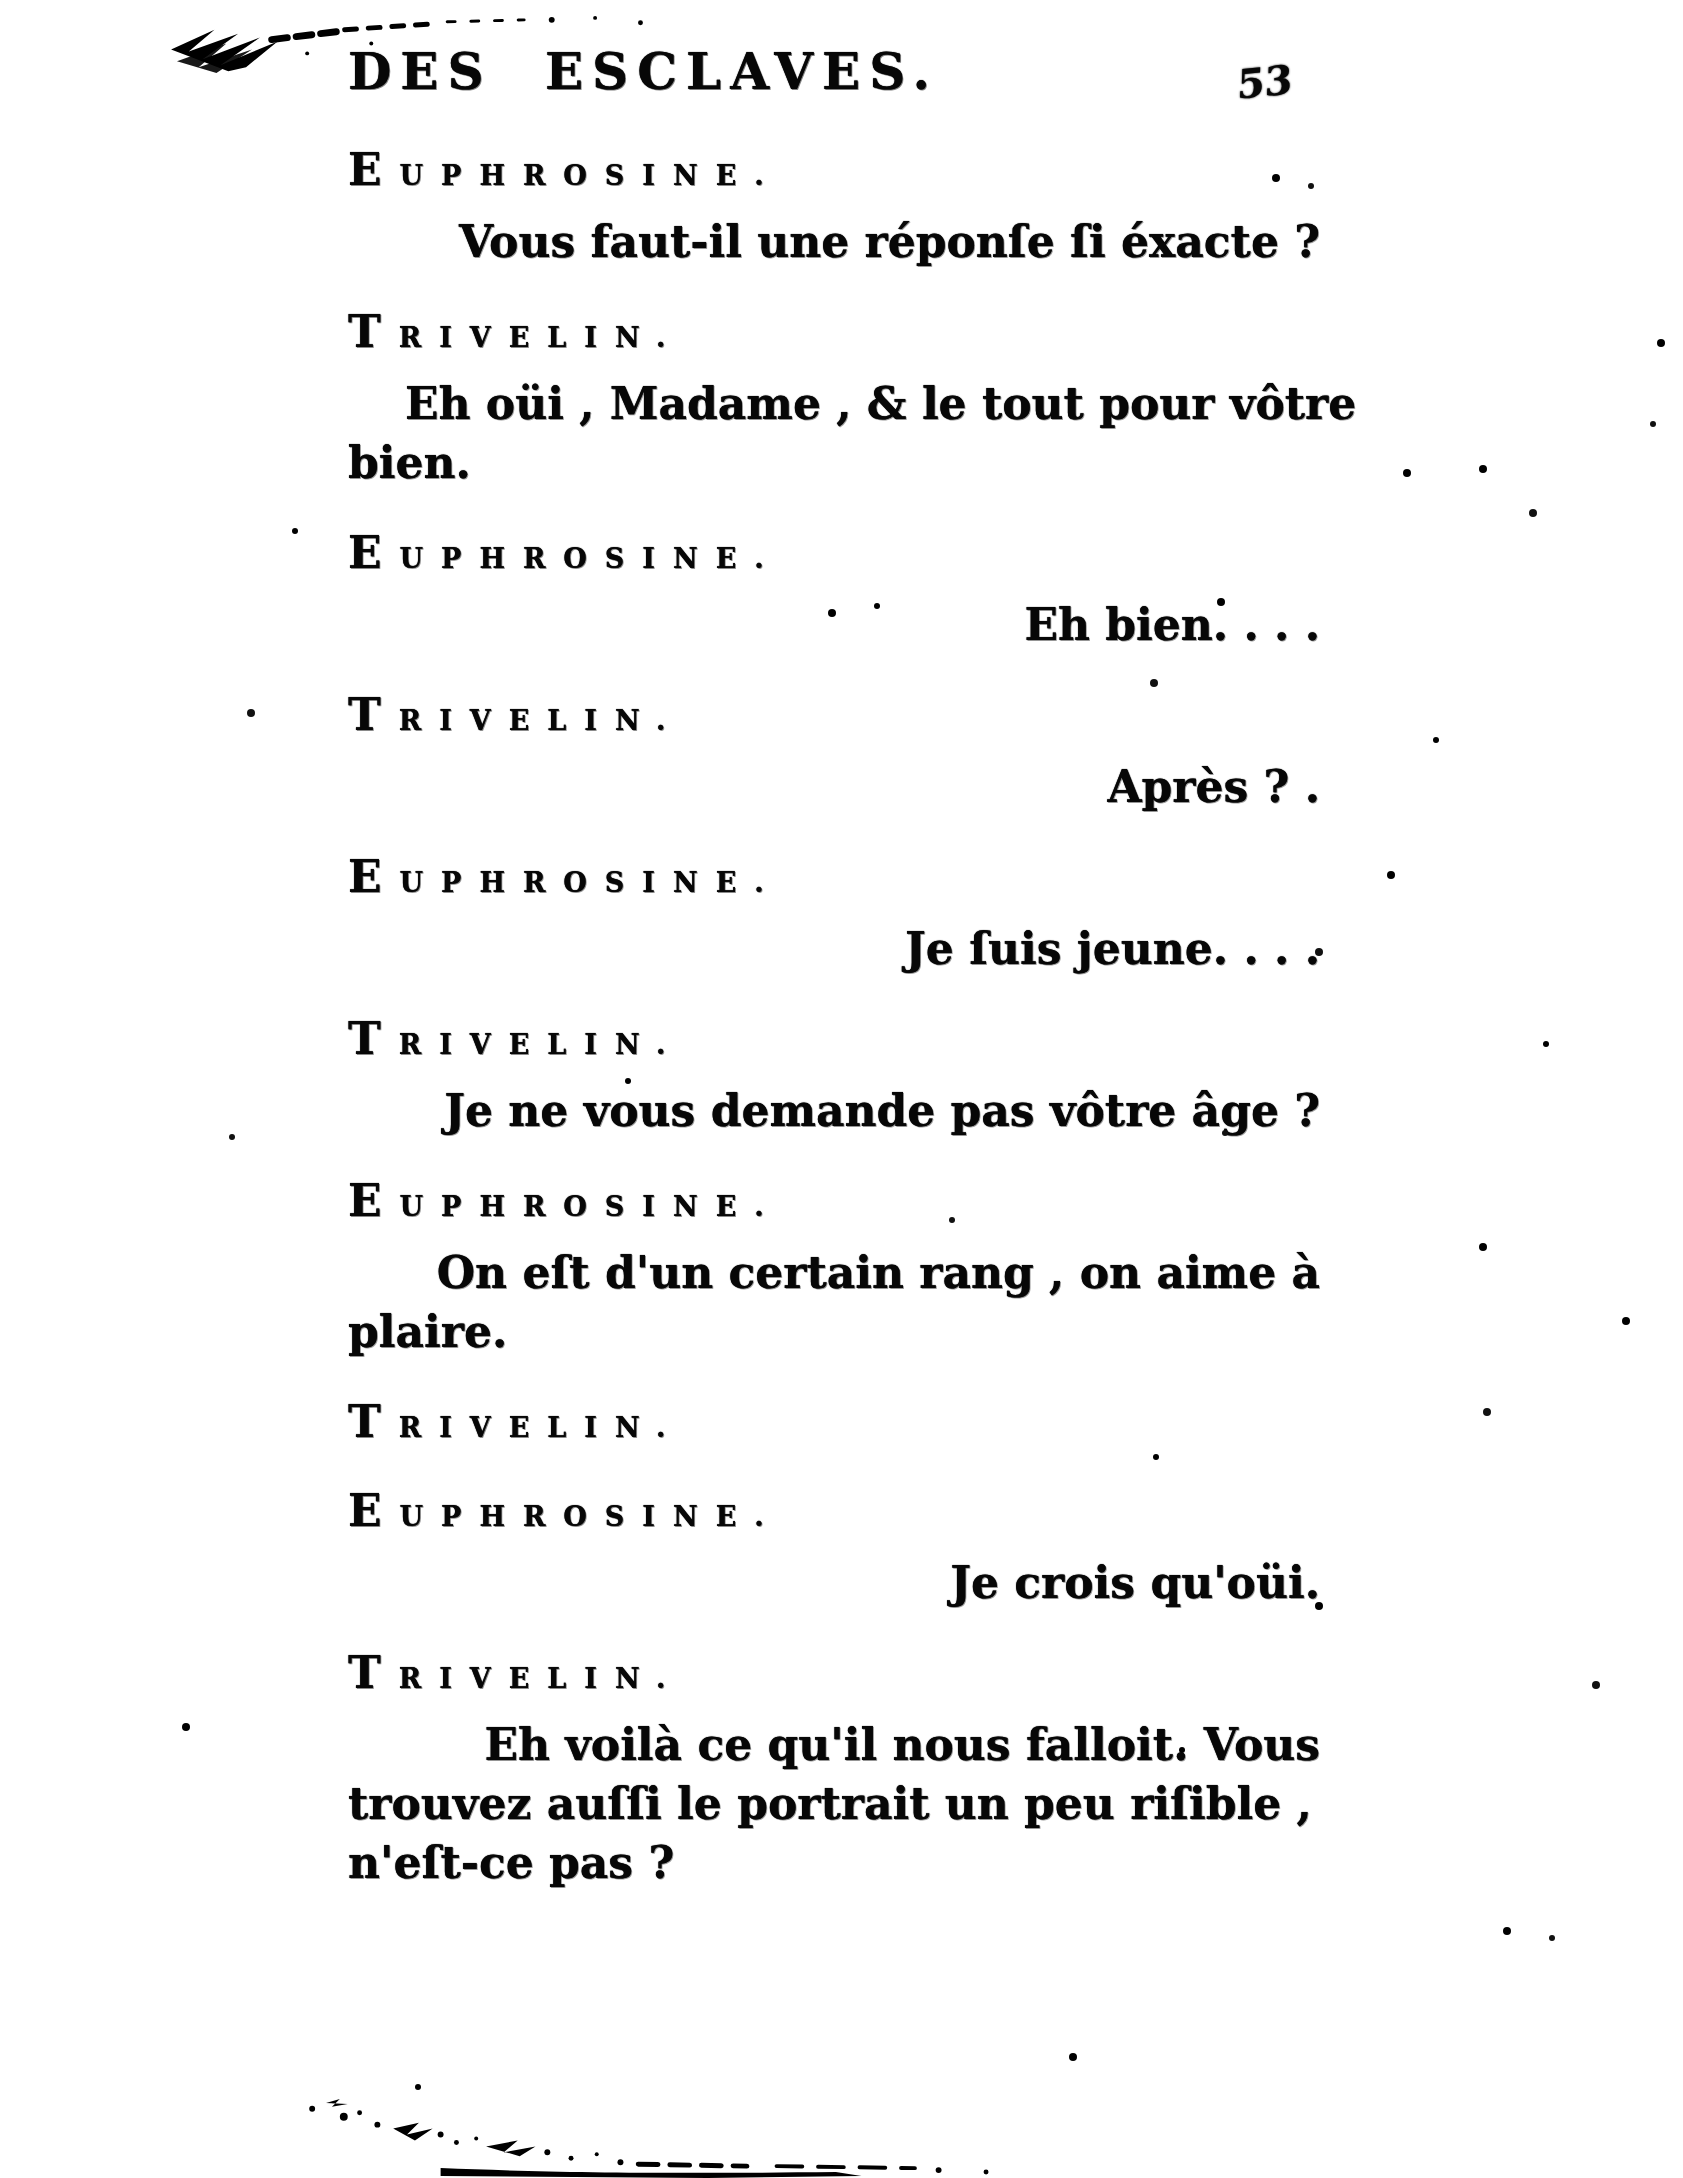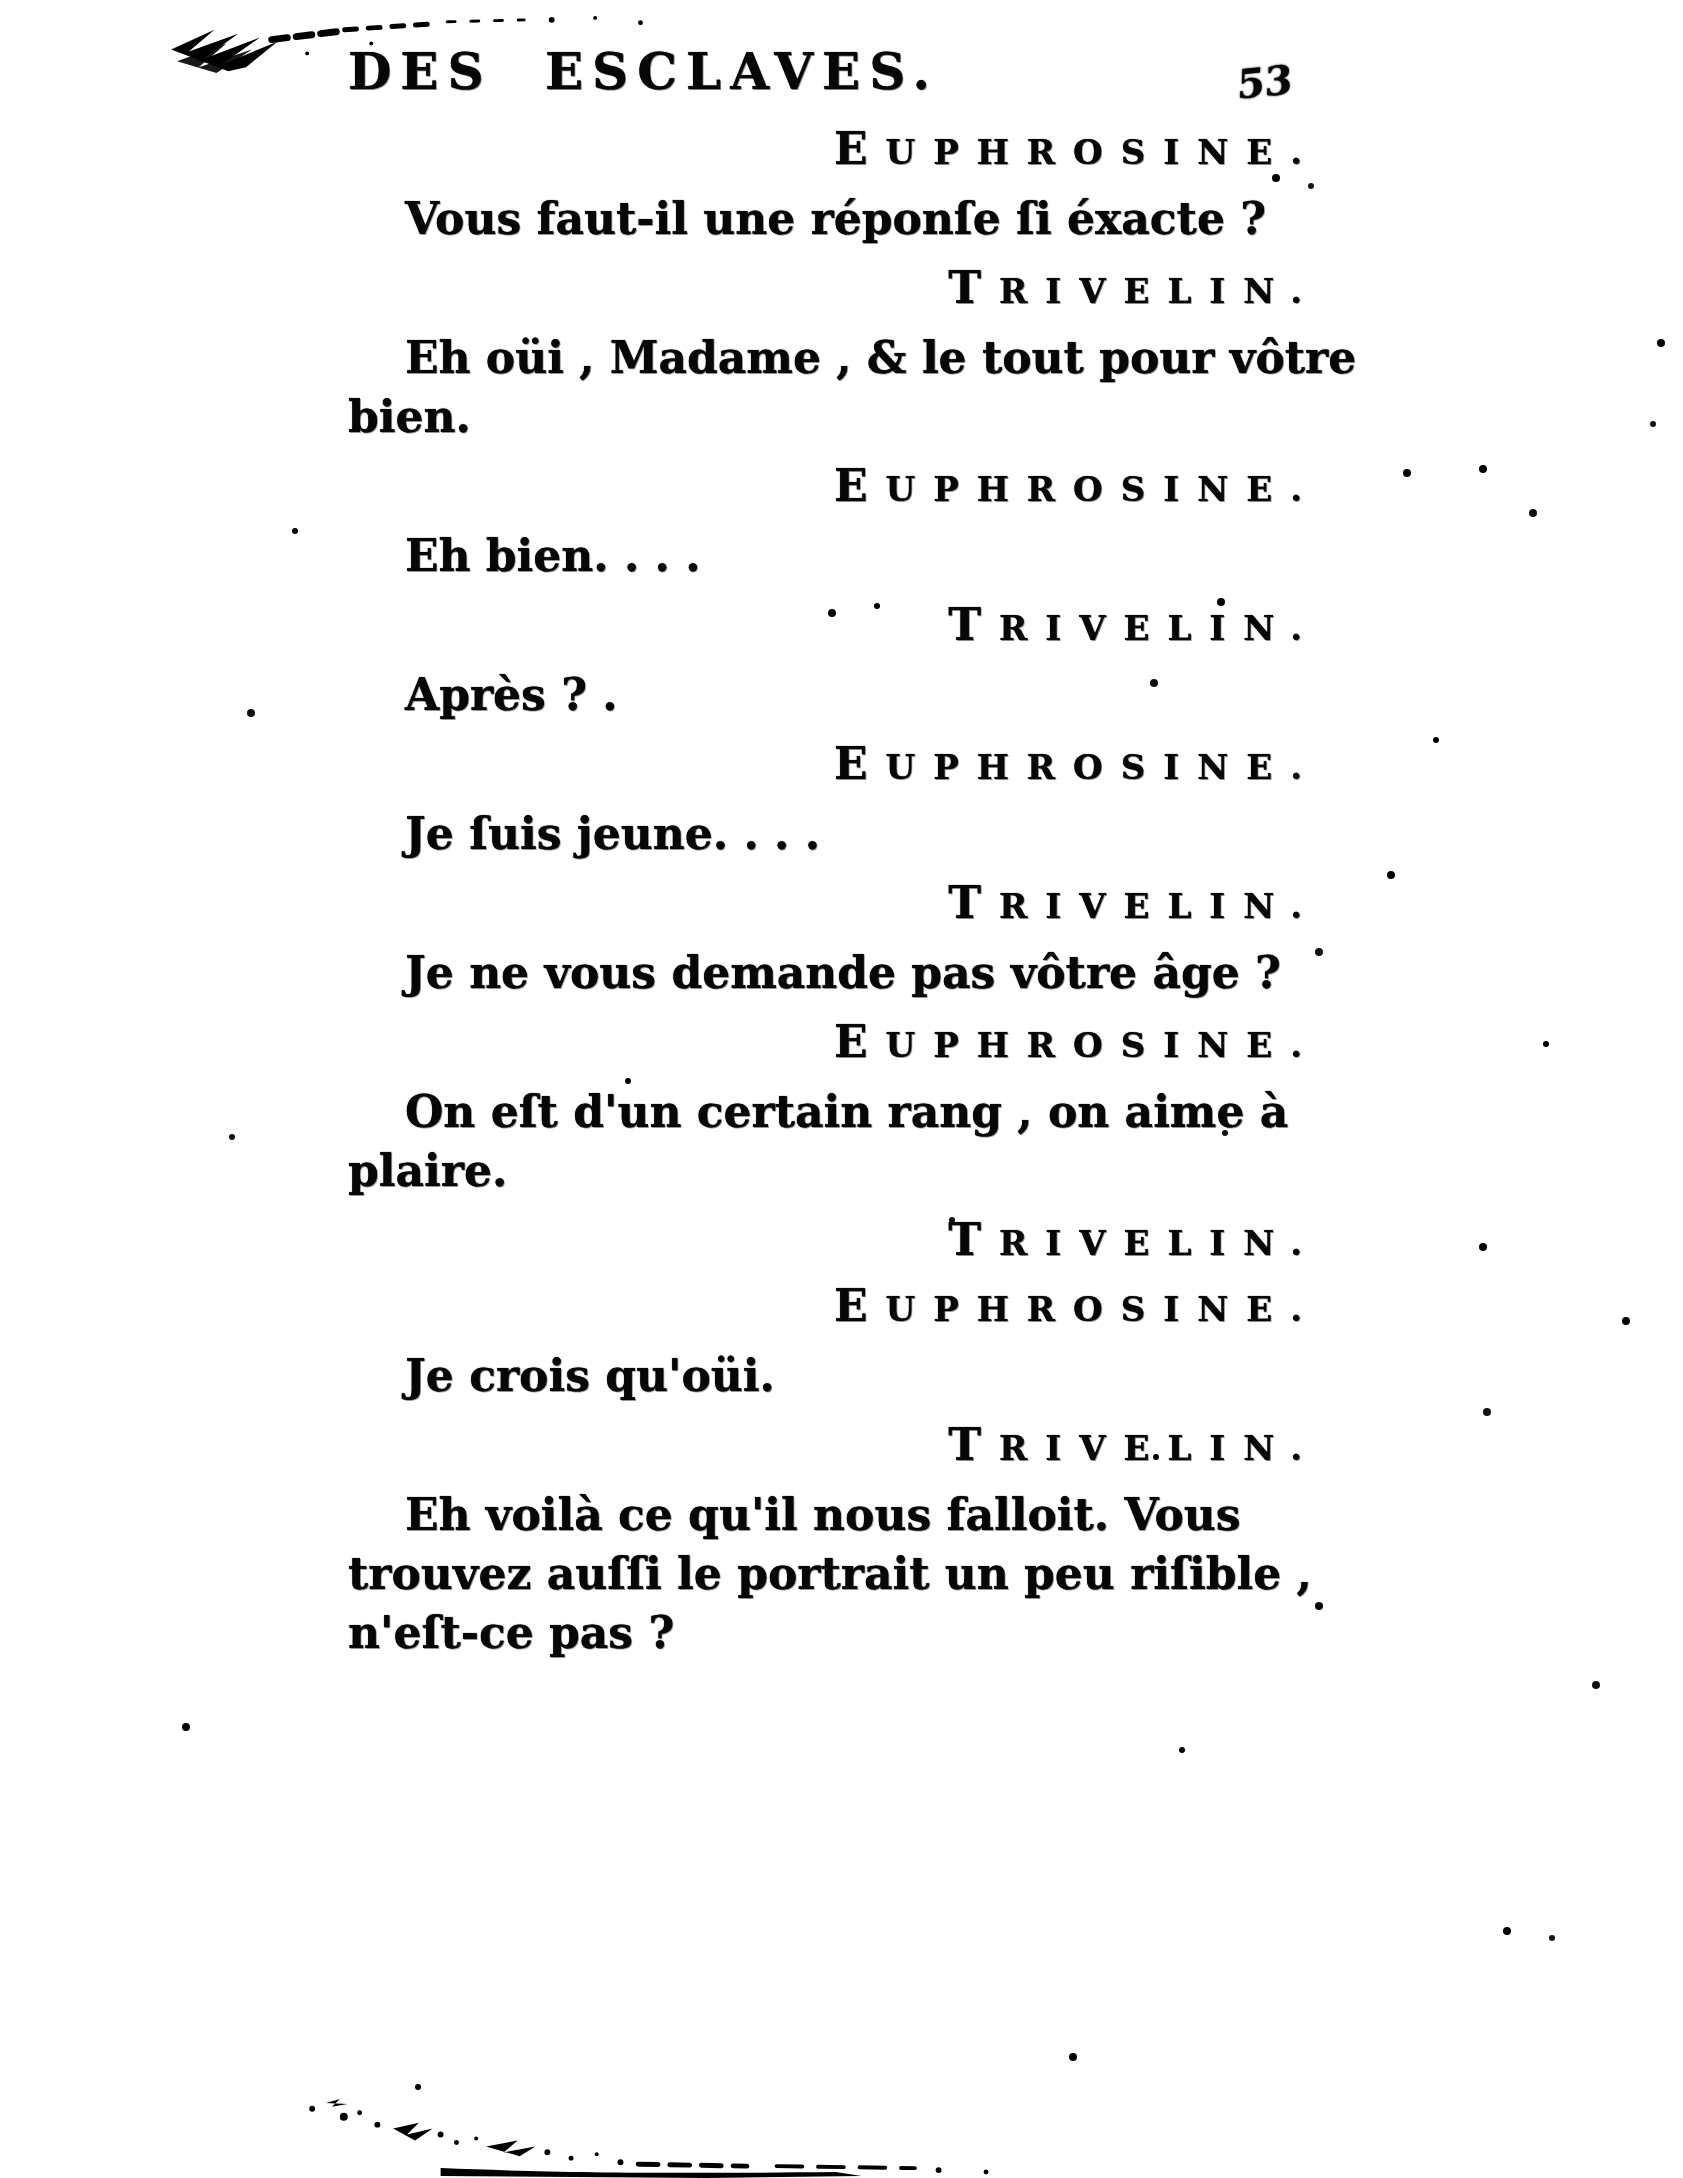--- a/index.html
+++ b/index.html
@@ -35,37 +35,37 @@
     position: absolute;
     left: 889px; top: 16px;
     font-size: 40px;
     font-weight: 700;
     transform: rotate(-6deg) skewX(-8deg);
     text-shadow: 0 0 2px #000;
   }
 
   
   .speaker {
-    margin: 17px 0 14px 0;
-    text-align: right;
-    font-size: 34px;
+    margin: 38px 0 14px 0;
+    text-align: left;
+    font-size: 27px;
     font-weight: 700;
     line-height: 45px;
     letter-spacing: 18px;
     text-shadow: 0 0 1px #000, 1px 1px 0 rgba(0,0,0,.4);
   }
   .speaker::first-letter { font-size: 44px; }
   .line {
     font-size: 44px;
     font-weight: 700;
     line-height: 59px;
     white-space: nowrap;
     text-shadow: 0 0 1px #000, 1px 1px 0 rgba(0,0,0,.35);
   }
-  .indent { padding-left: 57px; }
+  .indent { padding-left: 57px; text-align: right; }
 
   
   .smudge-top    { position: absolute; left: 168px; top: 10px;   width: 515px; height: 71px; }
   .smudge-bottom { position: absolute; left: 282px; top: 2095px; width: 752px; height: 83px; }
   .specks {
     position: absolute; left: 0; top: 0; width: 4px; height: 4px;
     background: transparent; border-radius: 50%;
     box-shadow:
       1274px 176px 0 2px #000, 1309px 184px 0 1px #111,
       1405px 471px 0 2px #000, 1481px 467px 0 2px #000, 1531px 511px 0 2px #111,

